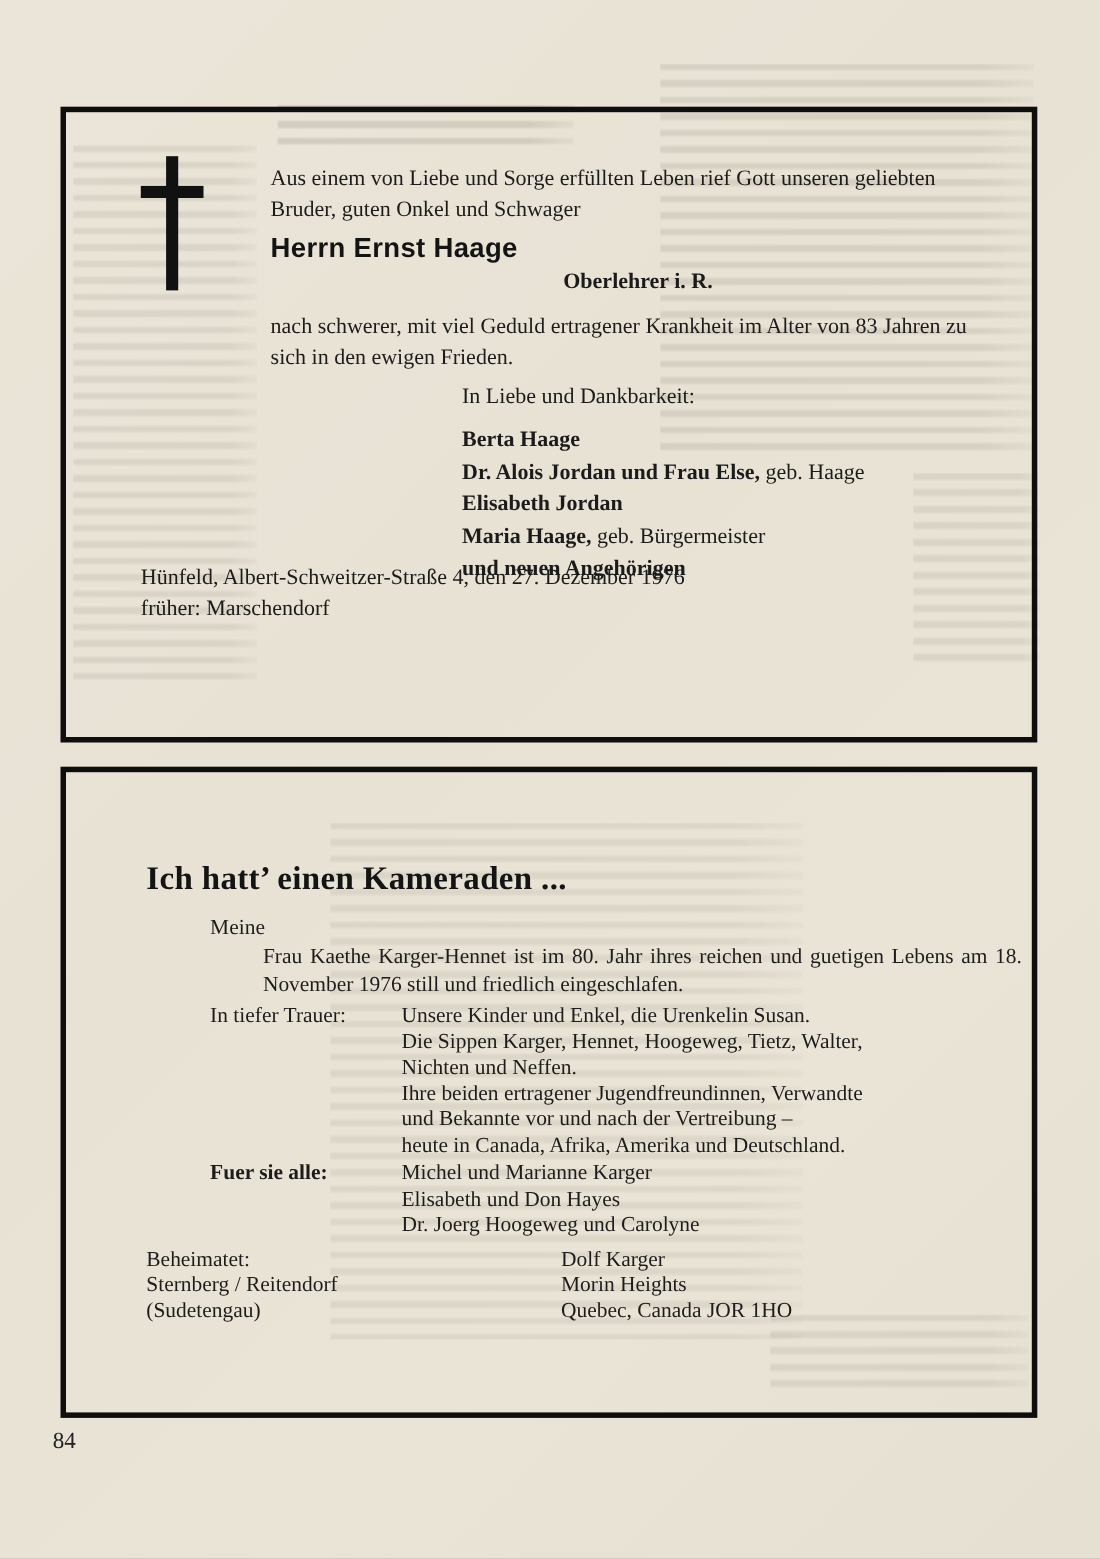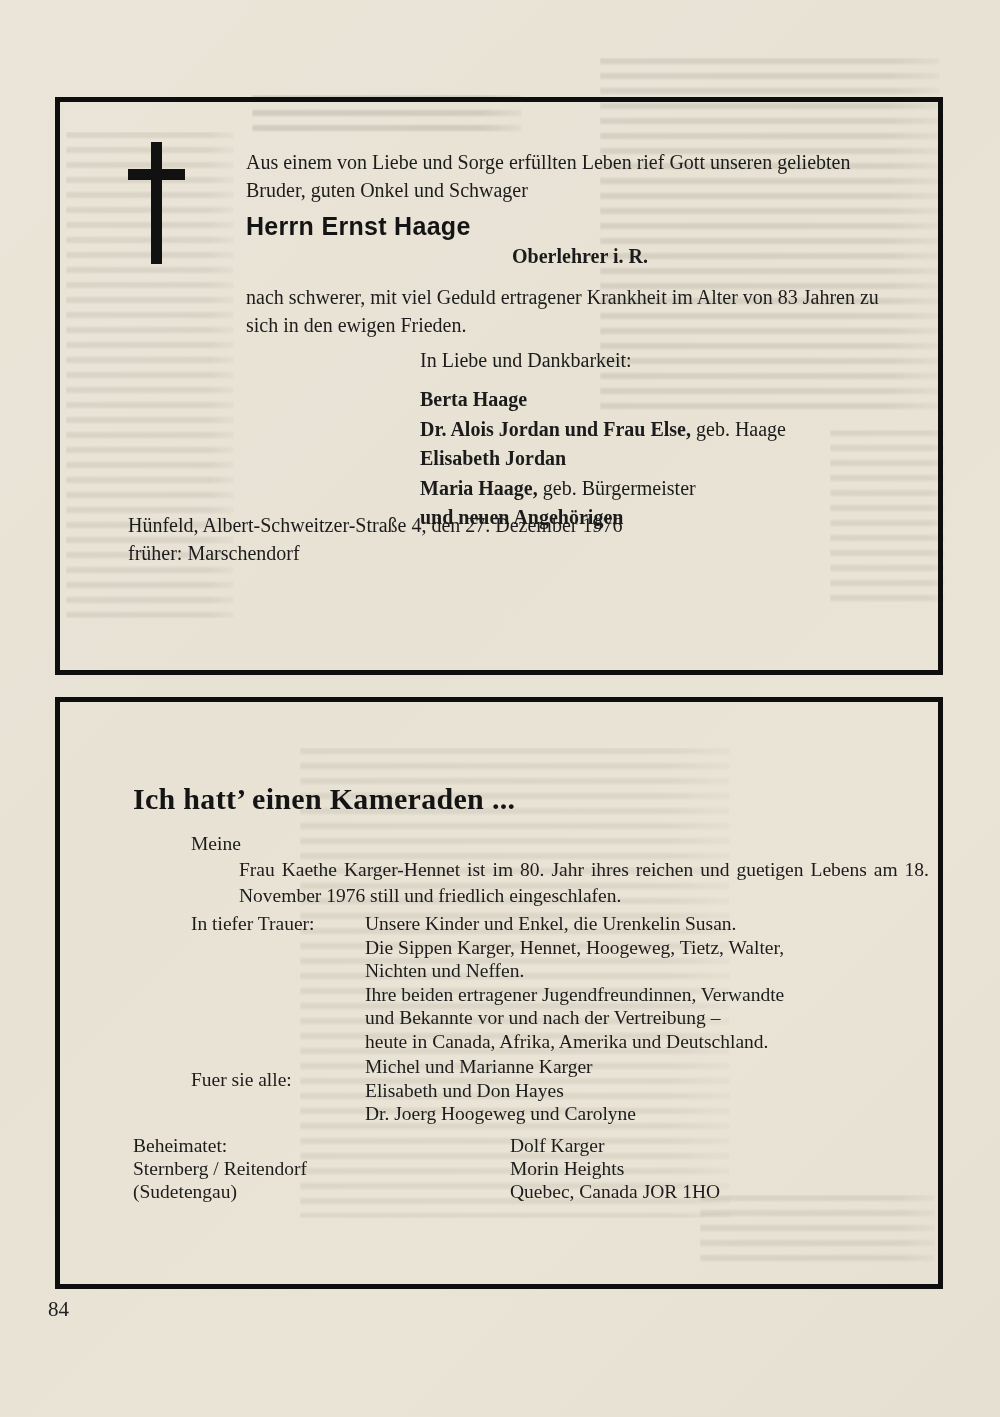--- a/index.html
+++ b/index.html
@@ -72,21 +72,21 @@
   
   .kamerad-head {
     left: 73px; top: 80px;
     font-weight: 700; font-size: 30px; letter-spacing: .3px; color: #141414;
   }
   .serif2 { font-size: 19.5px; line-height: 23.5px; color: #1c1c1c; }
   .meine   { left: 131px; top: 130px; }
   .body2   { left: 131px; top: 155px; width: 690px; text-align: justify; line-height: 26px; margin-left: 48px; }
   .trauer-label { left: 131px; top: 210px; }
   .trauer-lines { left: 305px; top: 210px; white-space: nowrap; }
-  .fuer-label   { left: 131px; top: 366px; }
+  .fuer-label   { left: 131px; top: 353px; font-weight: bold; }
   .fuer-lines   { left: 305px; top: 353px; white-space: nowrap; }
   .beheimatet   { left: 73px;  top: 432px; line-height: 23px; }
   .home-addr    { left: 450px; top: 432px; line-height: 23px; }
 
   .page-number {
     left: 48px; top: 1297px;
     font-size: 21px; color: #222;
   }
 </style>
 </head>

